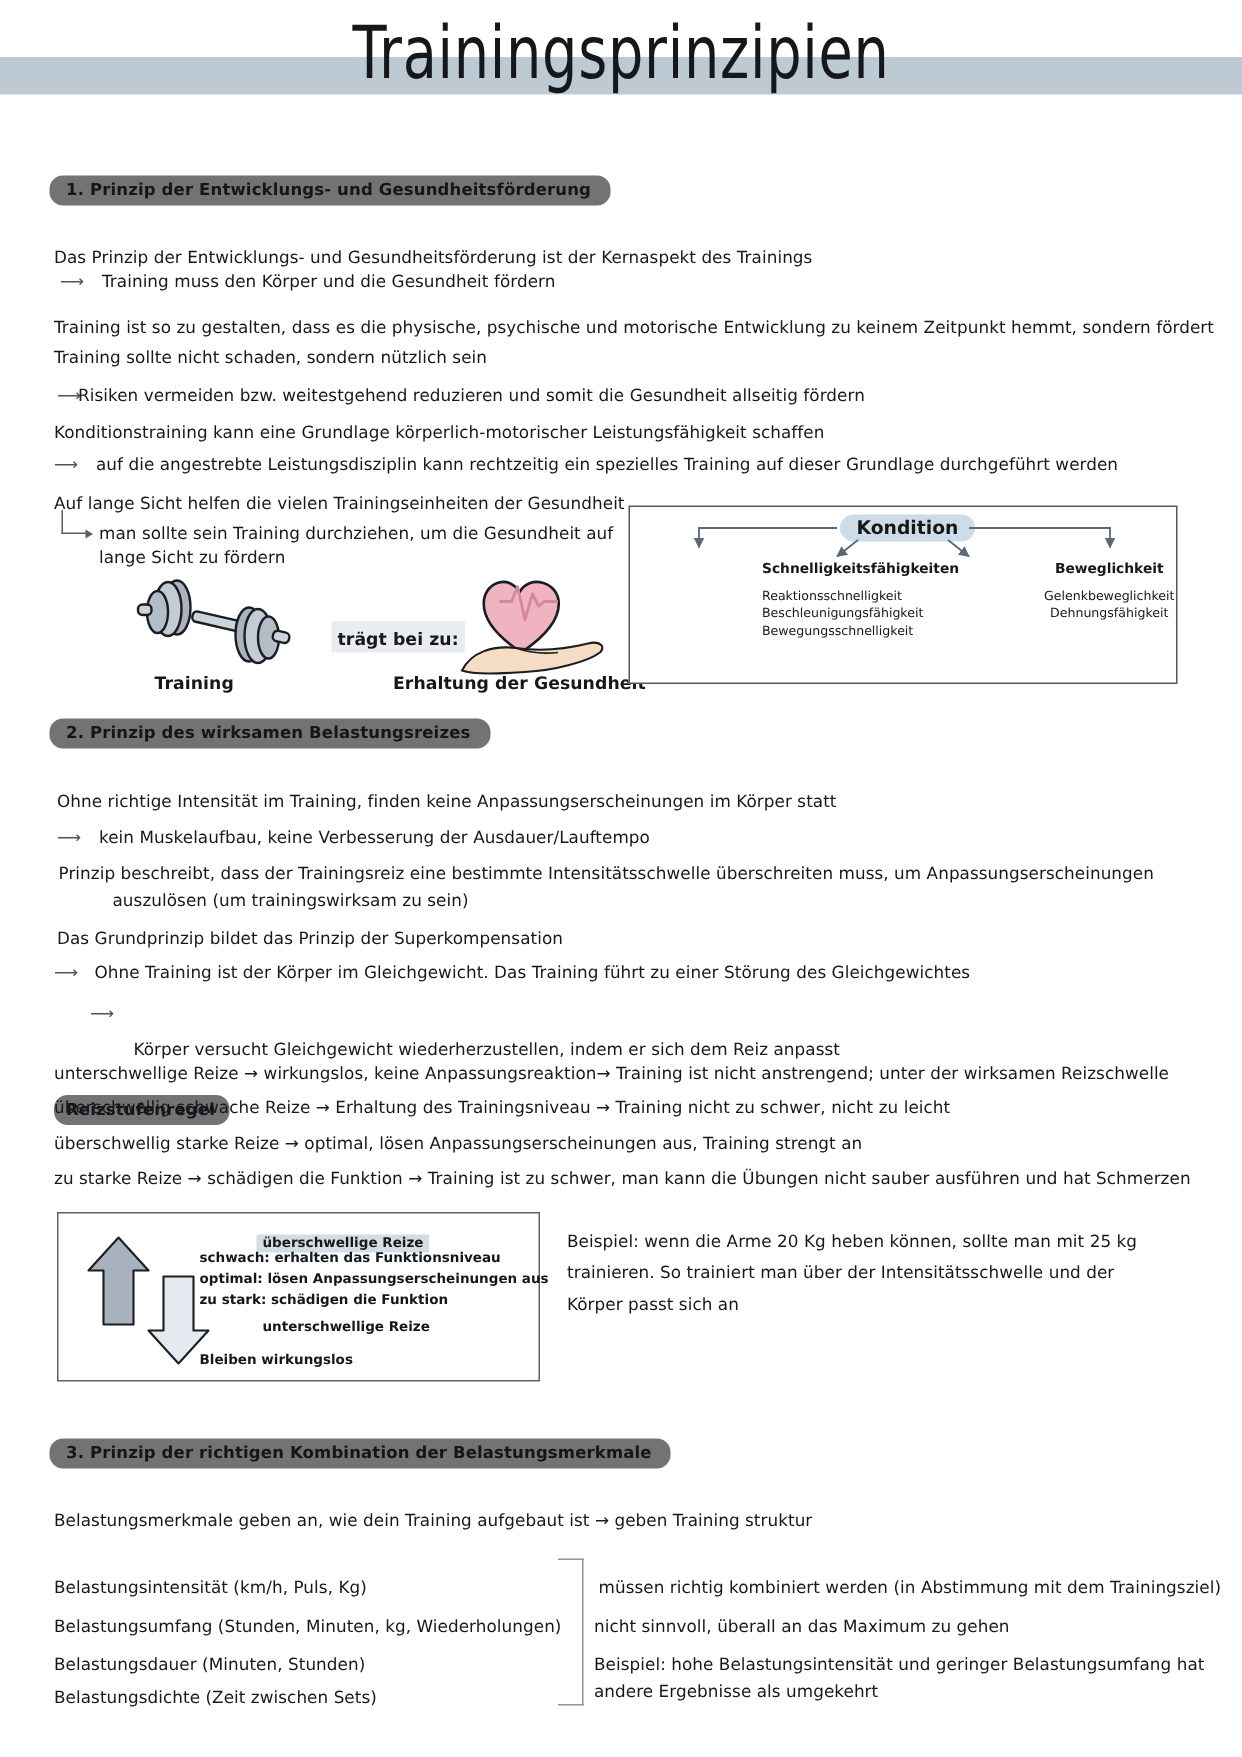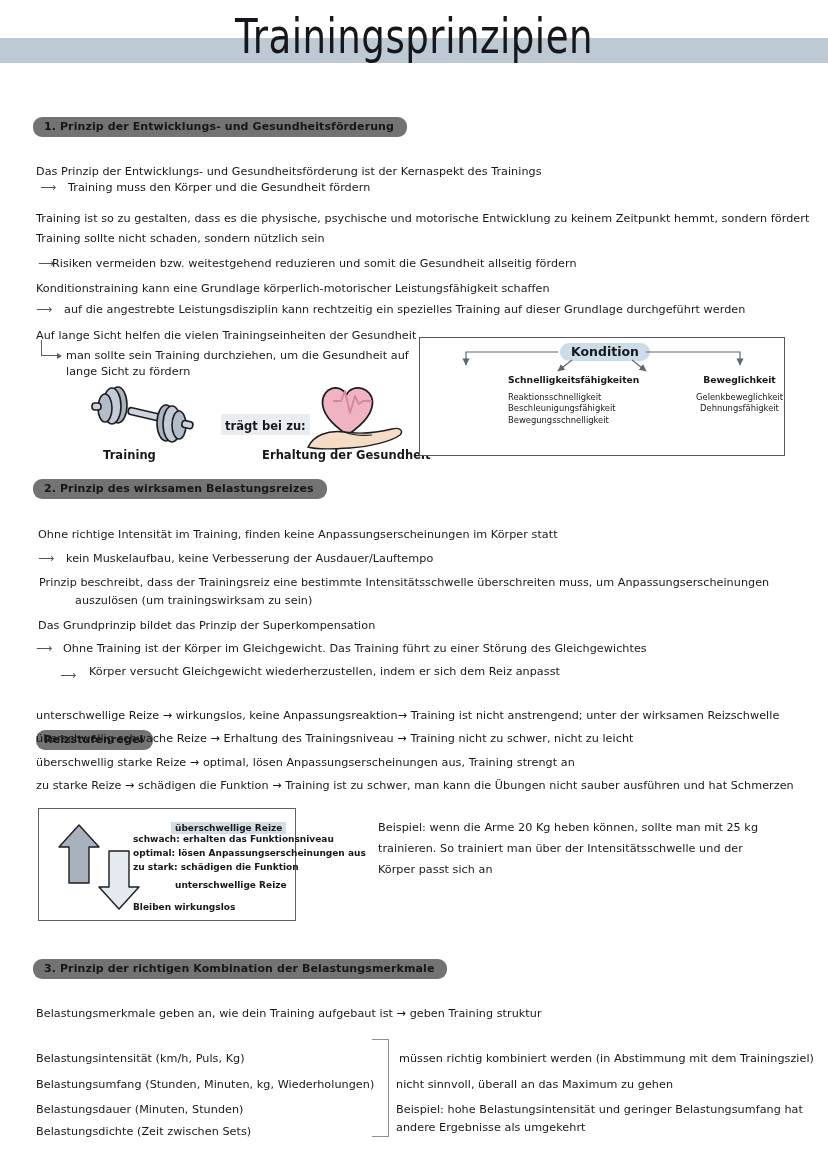--- a/index.html
+++ b/index.html
@@ -119,21 +119,21 @@
     color: #15171a;
     white-space: nowrap;
     line-height: 11.4px;
   }
 
   
   .reiz-box {
     position: absolute;
     left: 38px;
     top: 808px;
-    width: 258px;
+    width: 322px;
     height: 113px;
     border: 1.1px solid #5a646e;
     background: #fff;
     box-sizing: border-box;
   }
   .reiz-hl {
     font-size: 9px;
     font-weight: 700;
     background: #d5dde4;
     padding: 1px 4px;
@@ -262,21 +262,21 @@
 
 <div class="line" style="left:39px;top:575px;">Prinzip beschreibt, dass der Trainingsreiz eine bestimmte Intensitätsschwelle überschreiten muss, um Anpassungserscheinungen</div>
 <div class="line" style="left:39px;top:593px;margin-left:36px;">auszulösen (um trainingswirksam zu sein)</div>
 
 <div class="line" style="left:38px;top:618px;">Das Grundprinzip bildet das Prinzip der Superkompensation</div>
 
 <span class="line arrow-g" style="left:36px;top:641px;">⟶</span>
 <div class="line" style="left:63px;top:641px;">Ohne Training ist der Körper im Gleichgewicht. Das Training führt zu einer Störung des Gleichgewichtes</div>
 
 <span class="line arrow-g" style="left:60px;top:668px;">⟶</span>
-<div class="line" style="left:89px;top:664px;">Körper versucht Gleichgewicht wiederherzustellen, indem er sich dem Reiz anpasst</div>
+<div class="line" style="left:89px;top:692px;">Körper versucht Gleichgewicht wiederherzustellen, indem er sich dem Reiz anpasst</div>
 
 <div style="position:absolute;left:36px;top:684px;">
   <span class="badge tight">Reizstufenregel</span>
 </div>
 <div class="line" style="left:36px;top:708px;">unterschwellige Reize → wirkungslos, keine Anpassungsreaktion→ Training ist nicht anstrengend; unter der wirksamen Reizschwelle</div>
 <div class="line" style="left:36px;top:731px;">überschwellig schwache Reize → Erhaltung des Trainingsniveau → Training nicht zu schwer, nicht zu leicht</div>
 <div class="line" style="left:36px;top:755px;">überschwellig starke Reize → optimal, lösen Anpassungserscheinungen aus, Training strengt an</div>
 <div class="line" style="left:36px;top:778px;">zu starke Reize → schädigen die Funktion → Training ist zu schwer, man kann die Übungen nicht sauber ausführen und hat Schmerzen</div>
 
 <div class="reiz-box">

